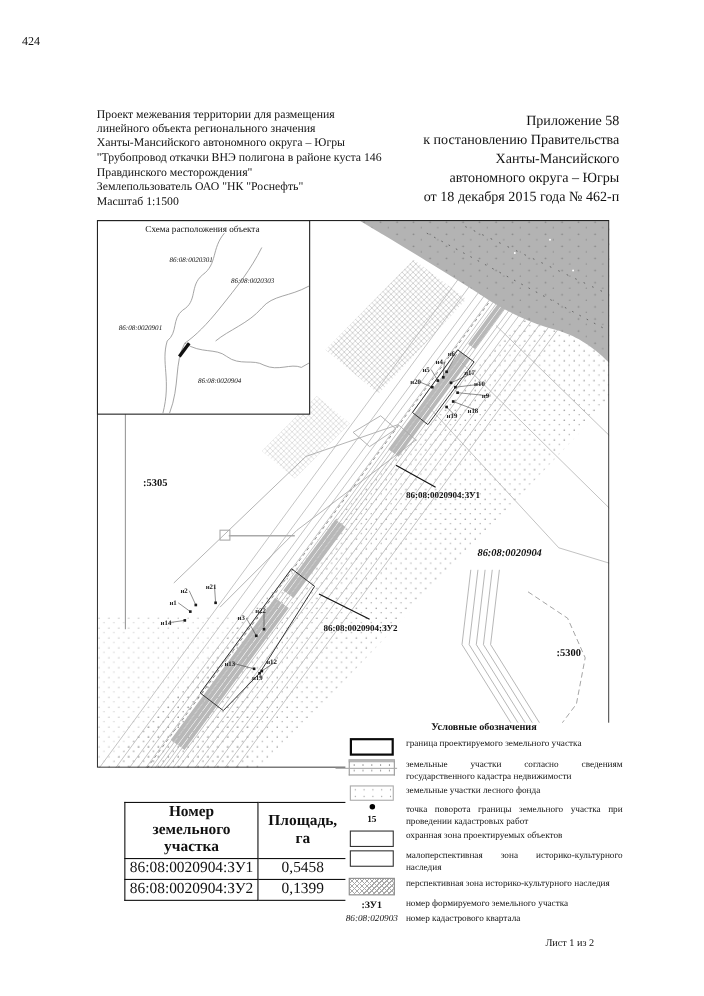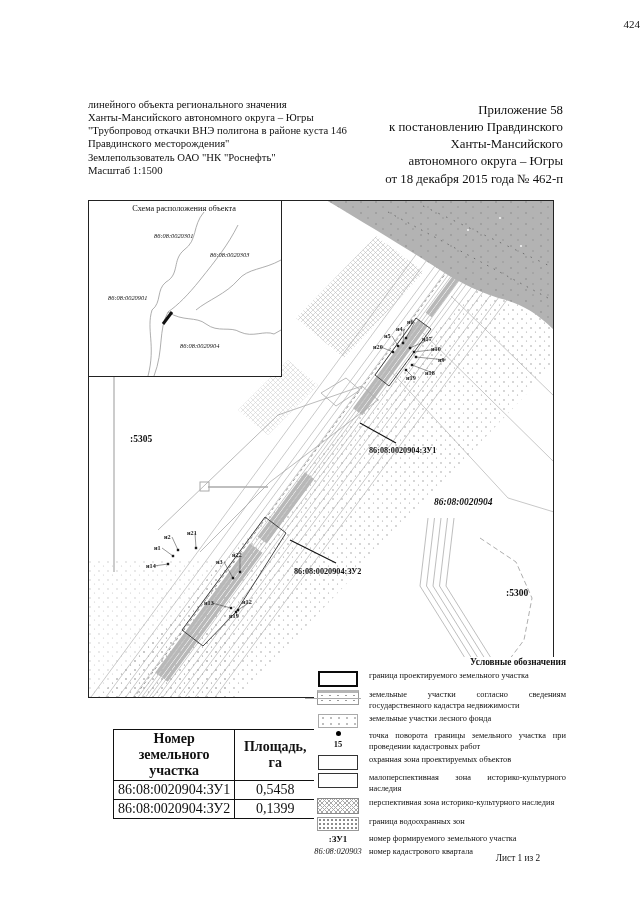--- a/index.html
+++ b/index.html
@@ -1,34 +1,34 @@
 <!DOCTYPE html>
 <html><head>
 <meta charset="utf-8">
 <style>
   html,body{margin:0;padding:0;}
   body{width:640px;height:905px;background:#fff;position:relative;
        font-family:"Liberation Serif",serif;color:#111;overflow:hidden;}
   .abs{position:absolute;}
-  #page-number{left:0;right:0;top:18px;text-align:right;font-size:11px;}
+  #page-number{left:0;right:0;top:32px;text-align:left;font-size:11px;padding-left:20px;}
   #hdr-left{left:88px;top:98px;width:302px;font-size:10.7px;line-height:1.23;}
   #hdr-right{left:330px;top:102px;width:233px;font-size:12.8px;line-height:1.34;text-align:right;}
   #map-wrap{left:88px;top:200px;width:466px;height:498px;z-index:1;}
   #map-wrap svg{display:block;}
   svg text{font-family:"Liberation Serif",serif;fill:#111;}
   .pt-label{font-size:6.2px;font-weight:bold;fill:#222;}
   
   #table-caption{left:110px;top:682px;font-size:9.6px;}
   #area-table{left:113px;top:729px;border-collapse:collapse;font-size:14px;}
   #area-table th,#area-table td{border:1px solid #111;text-align:center;padding:1px 4px;}
   #area-table th{font-weight:bold;line-height:1.15;width:104px;}
   #area-table th:last-child{width:72px;margin-left:36px;}
   
   #legend{left:314px;top:657px;width:252px;background:#fff;z-index:5;padding-bottom:2px;}
-  .leg-title{text-align:right;font-weight:bold;font-size:9.3px;margin-bottom:3px;}
+  .leg-title{text-align:center;font-weight:bold;font-size:9.3px;margin-bottom:3px;}
   .leg-row{display:flex;gap:7px;margin-bottom:2px;align-items:flex-start;}
   .leg-swcol{flex:0 0 48px;display:flex;justify-content:center;padding-top:1px;}
   .leg-label{flex:1;font-size:8.4px;line-height:1.32;text-align:justify;}
   .sw-bold-rect{width:36px;height:12px;border:2.6px solid #0a0a0a;background:#fff;}
   .sw-cadastre{width:40px;height:11px;border:1px solid #9a9a9a;border-top:3px solid #b5b5b5;position:relative;
      background-image:radial-gradient(circle,#9a9a9a 0.6px,transparent 0.9px);background-size:8px 5px;}
   .sw-cadastre::before{content:"";position:absolute;left:-13px;right:-3px;top:42%;border-top:1px solid #aaa;}
   .sw-dotted{width:38px;height:12px;border:1px solid #aaa;
      background-image:radial-gradient(circle,#9a9a9a 0.6px,transparent 0.9px);background-size:8px 6px;}
   .sw-plain{width:38px;height:13px;border:1px solid #333;background:#fff;}
@@ -42,30 +42,31 @@
   .sw-text{font-weight:bold;font-size:9px;}
   .sw-text-italic{font-weight:normal;font-style:italic;font-size:8.4px;}
   #sheet-note{left:468px;top:853px;width:100px;text-align:center;font-size:9.3px;z-index:6;}
 </style>
 </head>
 <body>
 
 <div id="page-number" class="abs">424</div>
 
 <div id="hdr-left" class="abs">
+    <div>Проект межевания территории для размещения</div>
     <div>линейного объекта регионального значения</div>
     <div>Ханты-Мансийского автономного округа – Югры</div>
     <div>"Трубопровод откачки ВНЭ полигона в районе куста 146</div>
     <div>Правдинского месторождения"</div>
     <div>Землепользователь ОАО "НК "Роснефть"</div>
     <div>Масштаб 1:1500</div>
   </div>
 <div id="hdr-right" class="abs">
     <div>Приложение 58</div>
-    <div>к постановлению Правдинского</div>
+    <div>к постановлению Правительства</div>
     <div>Ханты-Мансийского</div>
     <div>автономного округа – Югры</div>
     <div>от 18 декабря 2015 года № 462-п</div>
   </div>
 
 <div id="map-wrap" class="abs">
 <svg width="466" height="498" viewBox="0 0 466 498">
   <defs>
     <pattern id="dotsS" width="9" height="9" patternUnits="userSpaceOnUse">
       <circle cx="2" cy="2" r="0.7" fill="#8f8f8f"></circle>
@@ -297,26 +298,20 @@
         <div class="leg-label">малоперспективная зона историко-культурного наследия</div>
       </div>
       <div class="leg-row">
         <div class="leg-swcol">
           <span class="sw-hatch"></span>
         </div>
         <div class="leg-label">перспективная зона историко-культурного наследия</div>
       </div>
       <div class="leg-row">
         <div class="leg-swcol">
-          <span class="sw-dense"></span>
-        </div>
-        <div class="leg-label">граница водоохранных зон</div>
-      </div>
-      <div class="leg-row">
-        <div class="leg-swcol">
           <span class="sw-text">:ЗУ1</span>
         </div>
         <div class="leg-label">номер формируемого земельного участка</div>
       </div>
       <div class="leg-row">
         <div class="leg-swcol">
           <span class="sw-text-italic">86:08:020903</span>
         </div>
         <div class="leg-label">номер кадастрового квартала</div>
       </div>

